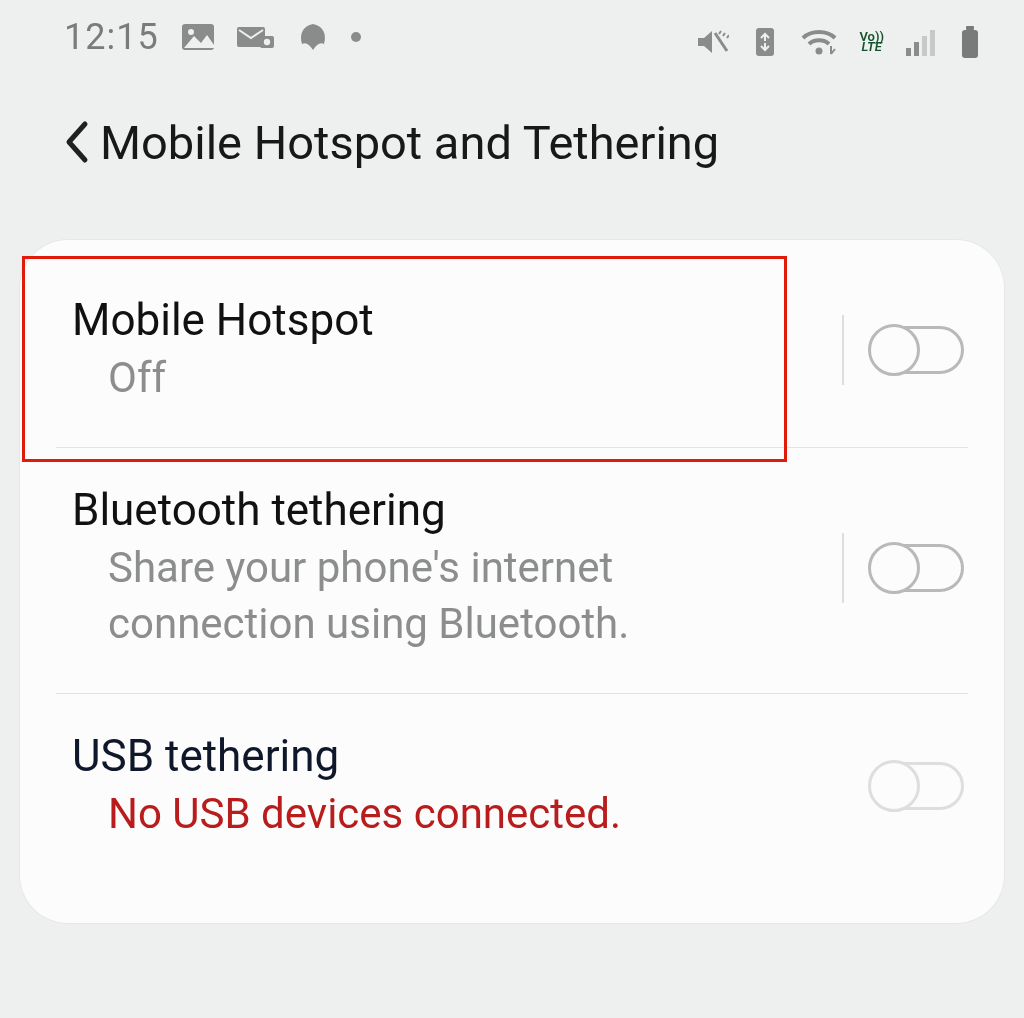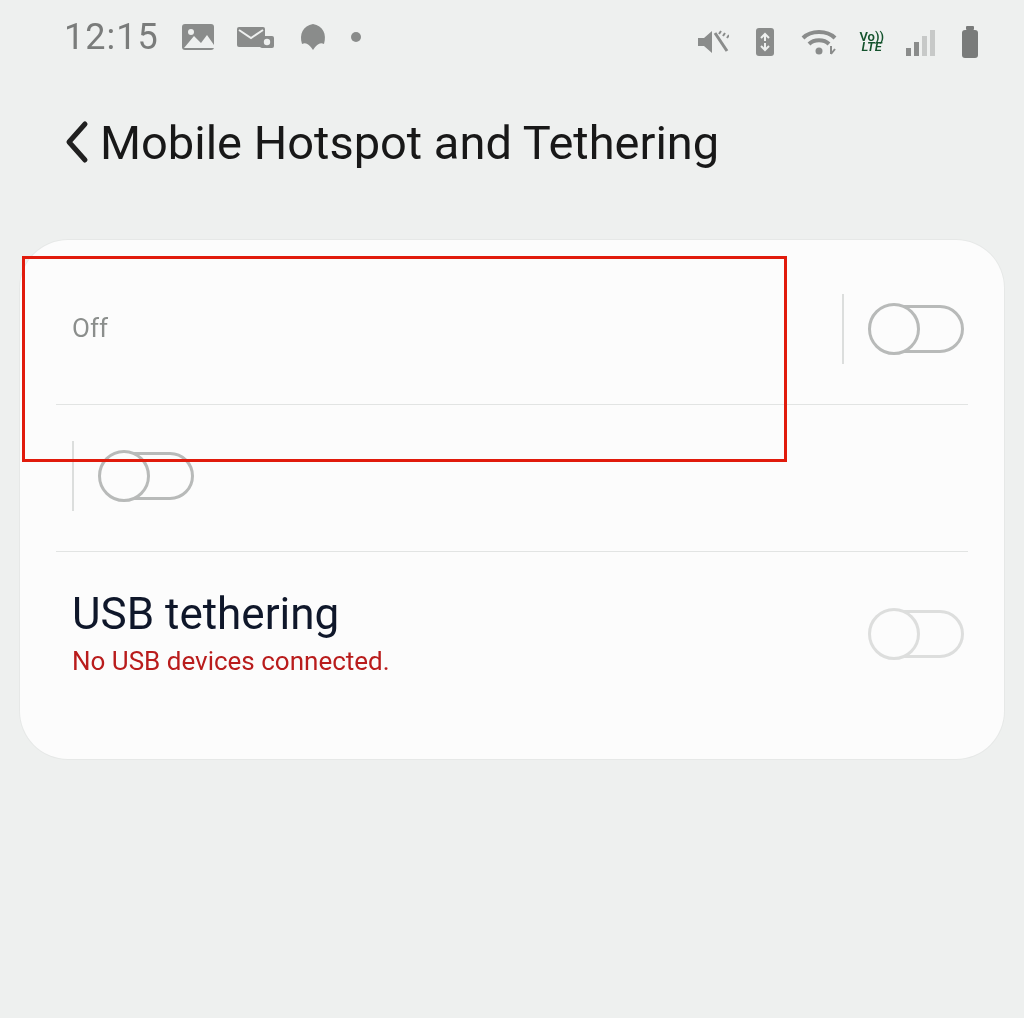--- a/index.html
+++ b/index.html
@@ -69,23 +69,24 @@
   }
   .row + .row { border-top: 1px solid #e2e4e3; margin: 0 36px; padding-left:16px; padding-right:4px;}
   .row:first-child + .row { margin-top: 0; }
   .row .text { flex: 1; padding-right: 8px; }
   .row .title {
     font-size: 44px;
     color: #111;
     margin-bottom: 4px;
   }
   .row .subtitle {
-    font-size: 26px;
+    font-size: 42px;
     color: #8b8e8c;
     line-height: 1.35;
+    margin-left: 36px;
   }
   .row.disabled .title { color: #0f172a; }
   .row.disabled .subtitle { color: #b91c1c; }
   .row.disabled .toggle { opacity: 0.45; }
 
   .vsep {
     width: 2px;
     height: 70px;
     background: #dcdedd;
     margin-right: 26px;
@@ -196,30 +197,35 @@
         <path d="M22 4 L6 22 L22 40" stroke="#202020" stroke-width="5" fill="none" stroke-linecap="round" stroke-linejoin="round"></path>
       </svg>
   </div>
   <div class="page-title">Mobile Hotspot and Tethering</div>
 </div>
 
 <div class="card">
 
   <div class="row" style="padding-top:54px;">
     <div class="text">
+      <div class="title">Mobile Hotspot</div>
       <div class="subtitle">Off</div>
     </div>
     <div class="vsep"></div>
     <div class="toggle">
       <div class="toggle-track"></div>
         <div class="toggle-thumb"></div>
     </div>
   </div>
 
   <div class="row">
+    <div class="text">
+      <div class="title">Bluetooth tethering</div>
+      <div class="subtitle" style="max-width:600px;">Share your phone's internet connection using Bluetooth.</div>
+    </div>
     <div class="vsep"></div>
     <div class="toggle">
       <div class="toggle-track"></div>
         <div class="toggle-thumb"></div>
     </div>
   </div>
 
   <div class="row disabled">
     <div class="text">
       <div class="title">USB tethering</div>

